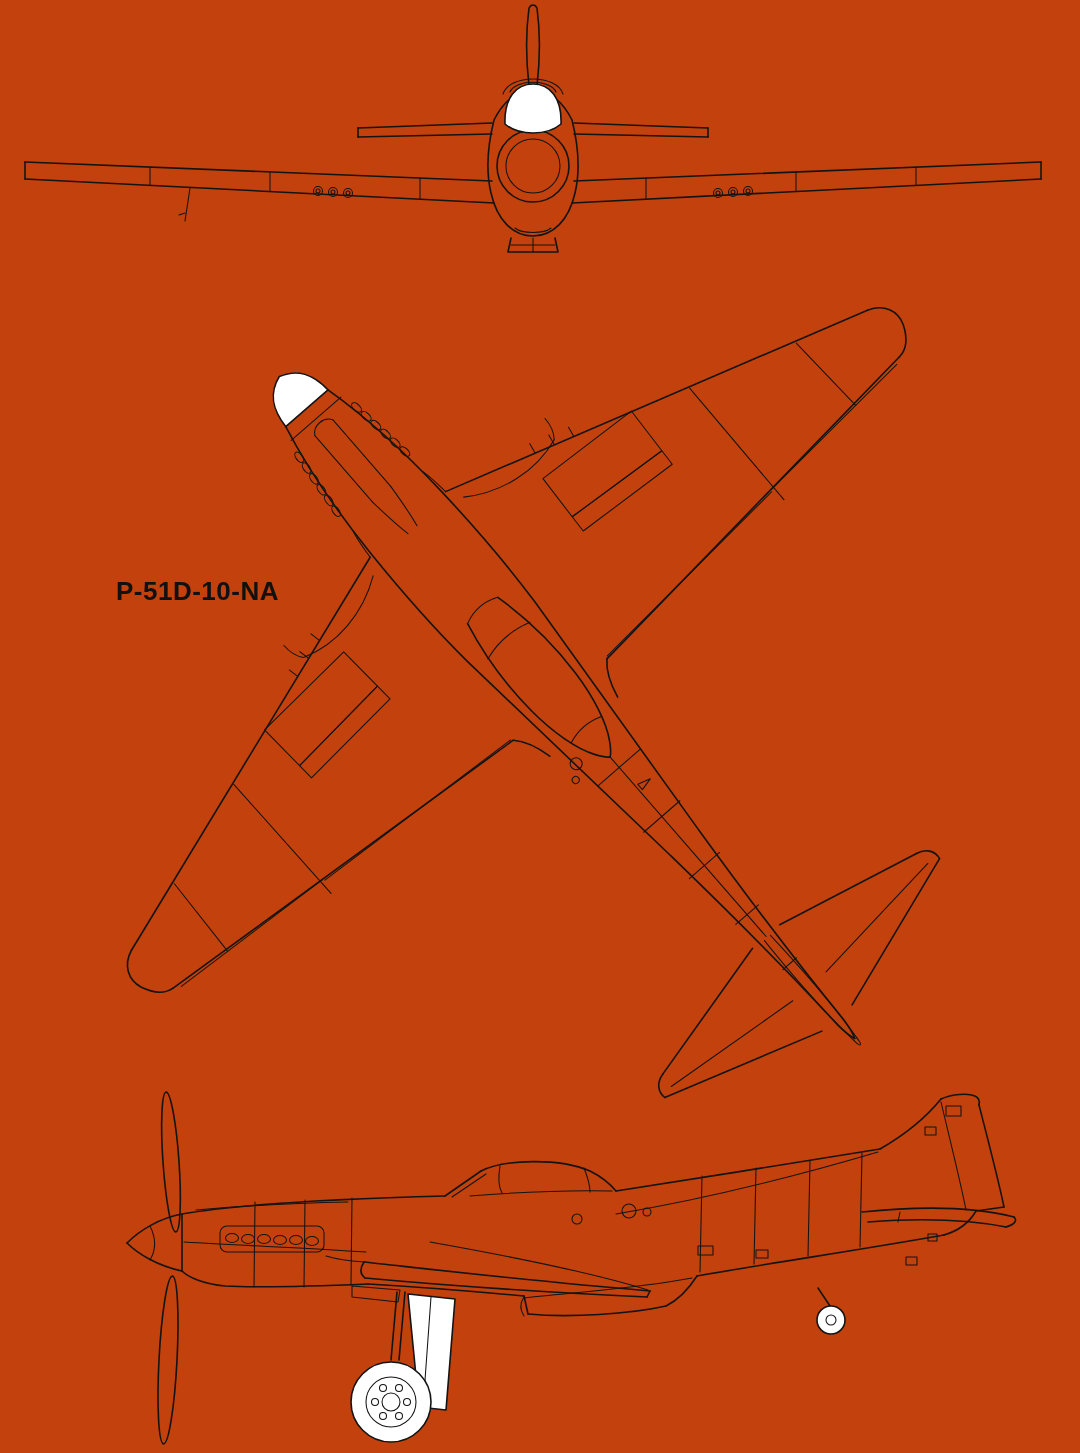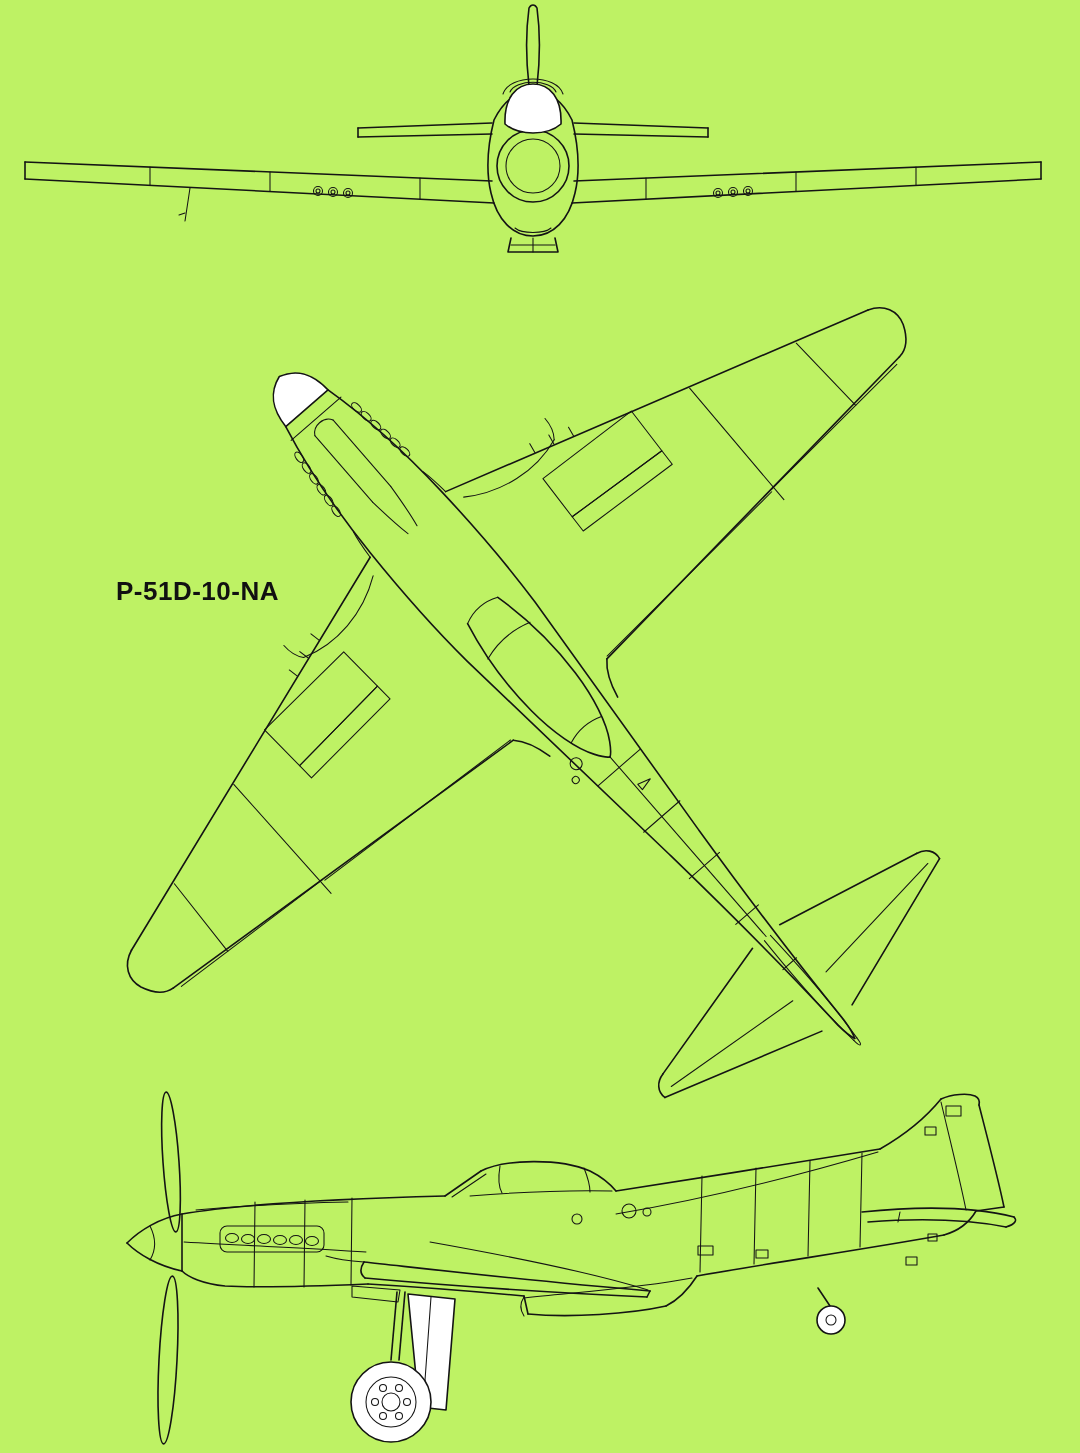--- a/index.html
+++ b/index.html
@@ -1,19 +1,19 @@
 <!DOCTYPE html>
 <html><head>
 <meta charset="utf-8">
 <style>
   html,body{margin:0;padding:0;background:#ffffff;}
   .canvas{
     position:relative;
     width:1080px;height:1453px;
-    background:#bef264;
+    background:#c2410c;
     overflow:hidden;
     font-family:"Liberation Sans", sans-serif;
   }
   .blueprint-svg{position:absolute;left:0;top:0;}
   .designation{
     position:absolute;
     left:116px;top:576px;
     font-weight:bold;
     font-size:26px;
     letter-spacing:.5px;

